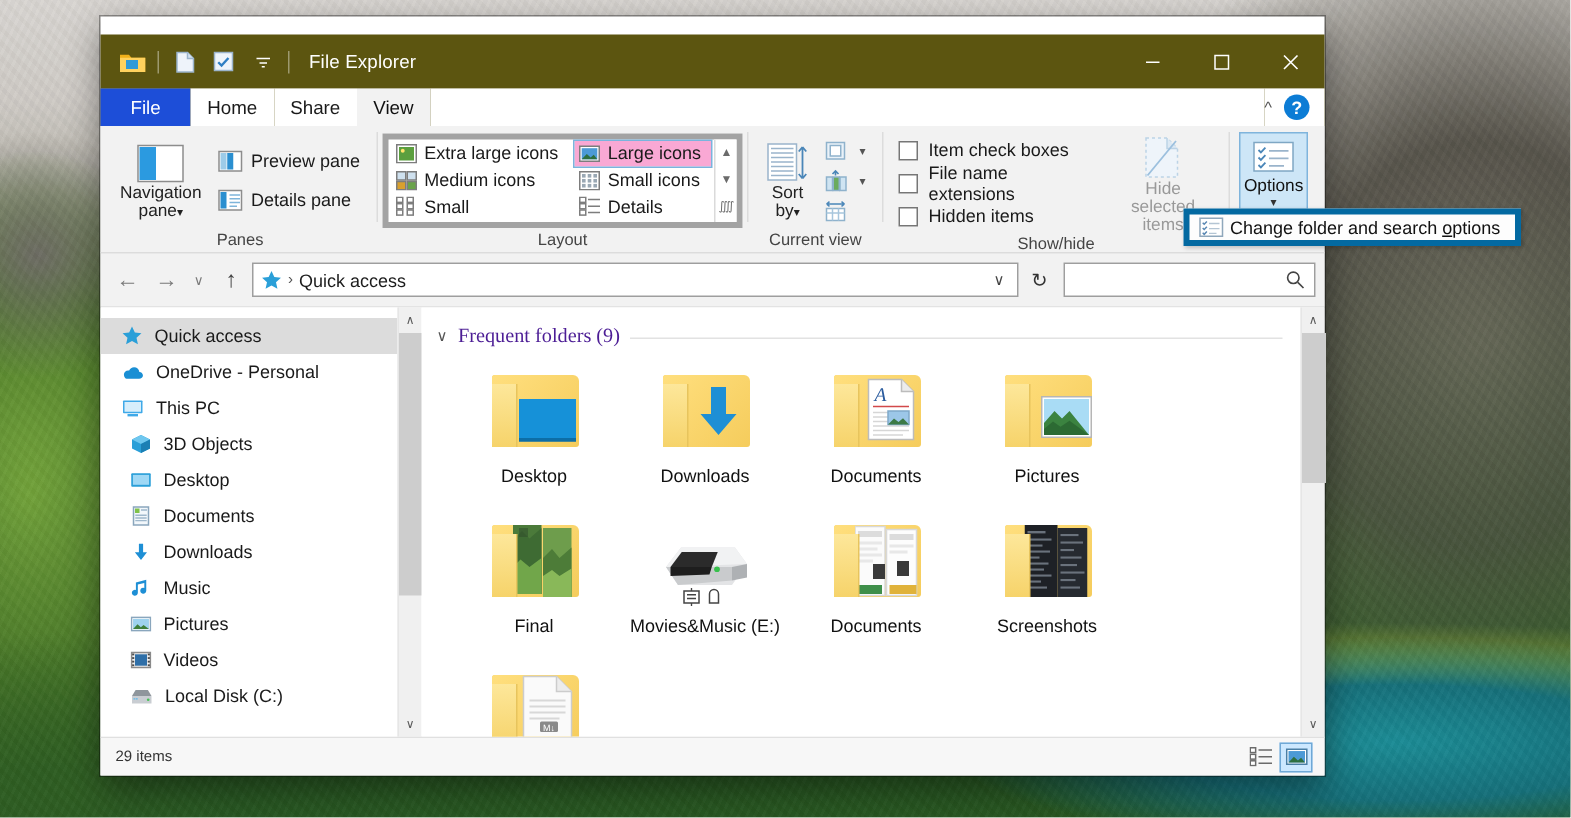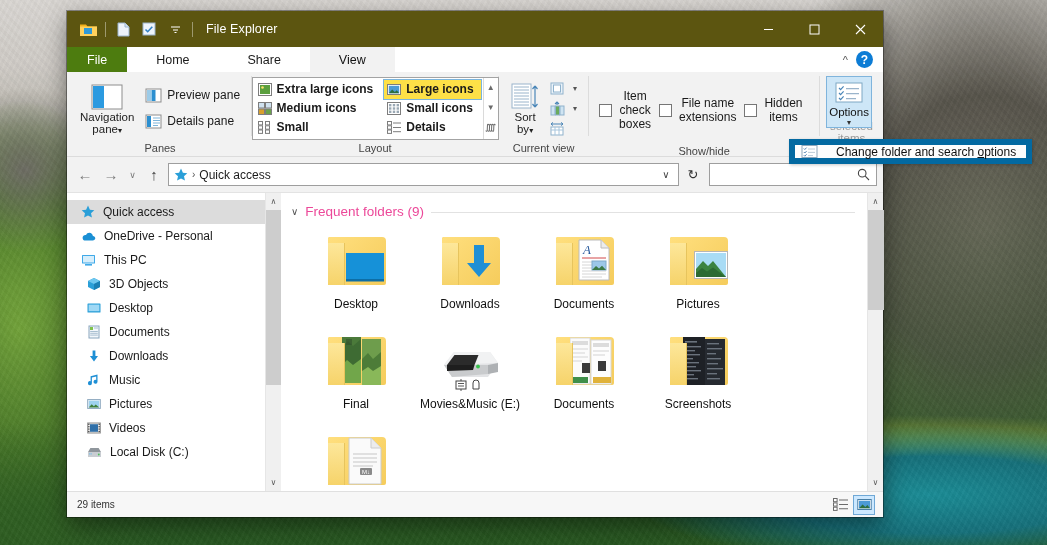--- a/index.html
+++ b/index.html
@@ -41,40 +41,40 @@
   
   #explorer {
     position: absolute; left: 67px; top: 11px; width: 816px; height: 506px;
     background: #fff; box-shadow: 0 0 0 1px rgba(0,0,0,.35), 0 8px 22px rgba(0,0,0,.45);
     display: flex; flex-direction: column; z-index: 5;
   }
 
   
   .titlebar {
     height: 36px; background: #5c5510; display: flex; align-items: center;
-    flex: none; position: relative;
+    flex: none; position: relative; margin-top: 12px;
   }
   .qat { display:flex; align-items:center; gap:0; padding-left:8px; }
   .qat-ico { width: 26px; height: 26px; display:flex; align-items:center; justify-content:center; }
   .sep-bar { width: 1px; height: 15px; background: rgba(255,255,255,.4); margin: 0 4px; }
   .win-title {
     color: #fff; font-size: 12.5px; margin-left: 9px; letter-spacing: .1px; white-space: nowrap;
   }
   .wctrls { position:absolute; right:0; top:0; height:36px; display:flex; }
   .wbtn { width: 46px; height: 36px; display:flex; align-items:center; justify-content:center; color:#fff; }
 
   
   .tabrow {
     height: 25px; background: #5c5510; display:flex; align-items:flex-end; flex:none; position:relative;
   }
   .tab {
-    height: 25px; padding: 0 29px; font-size: 12.5px; display:flex; align-items:center;
+    height: 25px; padding: 0 11px; font-size: 12.5px; display:flex; align-items:center;
     color:#fff;
   }
-  .tab.file { background:#4d7c0f; color:#fff; padding: 0 20px; }
+  .tab.file { background:#1d4ed8; color:#fff; padding: 0 20px; }
   .tab.normal { background:#fff; color:#1a1a1a; }
   .tab.active { background:#f2f2f2; color:#111; }
   .tabrow .filler { flex:1; background:#fff; height:25px; }
   .tabrow-right { display:flex; align-items:center; gap:8px; padding-right:10px; background:#fff; height:25px; }
   .help-btn {
     width:17px; height:17px; border-radius:50%; background:#0c7cd5; color:#fff;
     font-size:12px; font-weight:bold; display:flex; align-items:center; justify-content:center;
   }
   .chev-up { color:#555; font-size:11px; }
 
@@ -93,46 +93,46 @@
   .bigbtn {
     display:flex; flex-direction:column; align-items:center; justify-content:flex-start;
     font-size:11.5px; color:#222; padding:3px 5px 0; min-width:58px; text-align:center; line-height:12px;
   }
 
   .smallitem {
     display:flex; align-items:center; gap:5px; font-size:12px; color:#1a1a1a;
     padding:1px 5px 1px 2px; height:21px; white-space:nowrap;
   }
 
-  .gallery { display:flex; border:1px solid #a3a3a3; background:#fff; height:63px;font-weight:bold; }
+  .gallery { display:flex; border:4px solid #a3a3a3; background:#fff; height:63px; }
   .gallery .col { display:flex; flex-direction:column; justify-content:center; padding:1px 2px; }
   .gallery .cell {
     display:flex; align-items:center; gap:5px; font-size:12px; color:#1a1a1a;
     padding:0 7px 0 3px; height:19px; white-space:nowrap;
   }
-  .gallery .cell.sel { background:#fde047; outline:1px solid #7ab4dd; }
+  .gallery .cell.sel { background:#f9a8d4; outline:1px solid #7ab4dd; }
   .gal-scroll {
     width:15px; border-left:1px solid #dadada; display:flex; flex-direction:column;
     justify-content:space-around; align-items:center; background:#fff; color:#6b6b6b; font-size:8px;
   }
   .gal-scroll div { width:13px; text-align:center; line-height:12px; }
 
   .chkitem { display:flex; align-items:center; gap:7px; font-size:12px; color:#1a1a1a; height:22px; padding:0 4px; }
   .chkbox { width:13px; height:13px; border:1px solid #767676; background:#fff; flex:none; }
 
   .optbtn {
     display:flex; flex-direction:column; align-items:center; width:46px;
     background:#cde6f7; border:1px solid #7fb4dc; padding-top:3px;
   }
   .optbtn .lbl { font-size:11.5px; color:#111; line-height:13px; }
   .optbtn .cav { font-size:8px; color:#333; line-height:8px; }
 
   .tooltip {
-    position:absolute; left:722px; top:128px; background:#fdfdfd; border:6px solid #0369a1;
-    height:25px; display:flex; align-items:center; gap:18px; padding:0 10px 0 6px;
+    position:absolute; left:722px; top:128px; background:#fdfdfd; border:4px solid #0369a1;
+    height:25px; display:flex; align-items:center; gap:4px; padding:0 10px 0 6px;
     font-size:12px; color:#111; box-shadow:1px 1px 3px rgba(0,0,0,.22); z-index:30; white-space:nowrap;
   }
   .tooltip u { text-decoration: underline; }
 
   
   .addrrow { height:35px; background:#f2f2f2; display:flex; align-items:center; gap:2px; padding:0 6px; flex:none; }
   .navbtn { width:24px; height:24px; display:flex; align-items:center; justify-content:center; color:#7a7a7a; font-size:15px; }
   .navbtn.on { color:#444; }
   .navbtn.small { width:15px; font-size:9px; }
   .addrbox {
@@ -166,21 +166,21 @@
     flex-direction:column; align-items:center; flex:none; position:relative;
   }
   .vs-arrow { height:17px; width:16px; display:flex; align-items:center; justify-content:center; color:#5a5a5a; font-size:8px; }
   .vs-track { flex:1; width:16px; position:relative; }
   .vs-thumb { position:absolute; left:0; width:16px; background:#cdcdcd; }
 
   
   .content { flex:1; background:#fff; position:relative; overflow:hidden; min-width:0; }
   .grouphdr { display:flex; align-items:center; gap:7px; padding:11px 12px 0 10px; }
   .grouphdr .ar { font-size:10px; color:#555; }
-  .grouphdr .txt { font-size:13.5px; color:#ec4899; white-space:nowrap; }
+  .grouphdr .txt { font-size:13.5px; color:#4c1d95; white-space:nowrap;font-family:Liberation Serif, serif; }
   .grouphdr .rule { flex:1; height:1px; background:#e2e2e2; margin-top:2px; }
 
   .grid { display:flex; flex-wrap:wrap; padding:8px 0 0 18px; }
   .tile {
     width:114px; height:100px; display:flex; flex-direction:column; align-items:center;
     padding-top:6px; text-align:center;
   }
   .tile .icon { width:72px; height:60px; position:relative; }
   .tile .cap { font-size:12px; color:#111; line-height:14px; margin-top:4px; word-break:break-word; }
 
@@ -435,21 +435,21 @@
               </svg>
             </div>
           </div>
         </div>
         <div class="glabel">Current view</div>
       </div>
       <div class="gdiv"></div>
 
       <div class="rgroup" style="width:230px">
         <div class="body" style="gap:10px;">
-          <div style="display:flex;flex-direction:row;padding-top:1px;text-align:center;">
+          <div style="display:flex;flex-direction:column;padding-top:1px;">
             <div class="chkitem">
               <span class="chkbox"></span>
               <span>Item check boxes</span>
             </div>
             <div class="chkitem">
               <span class="chkbox"></span>
               <span>File name extensions</span>
             </div>
             <div class="chkitem">
               <span class="chkbox"></span>

